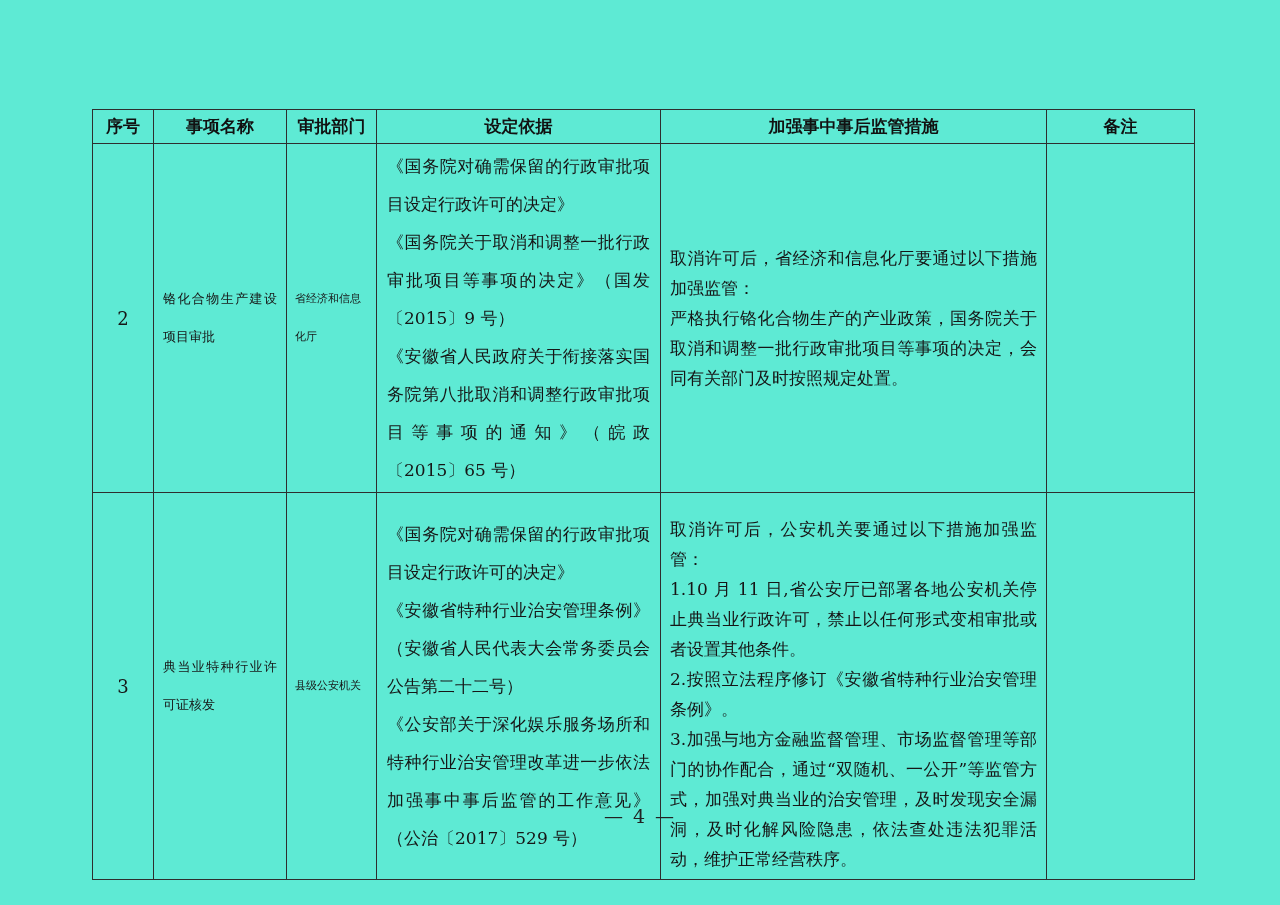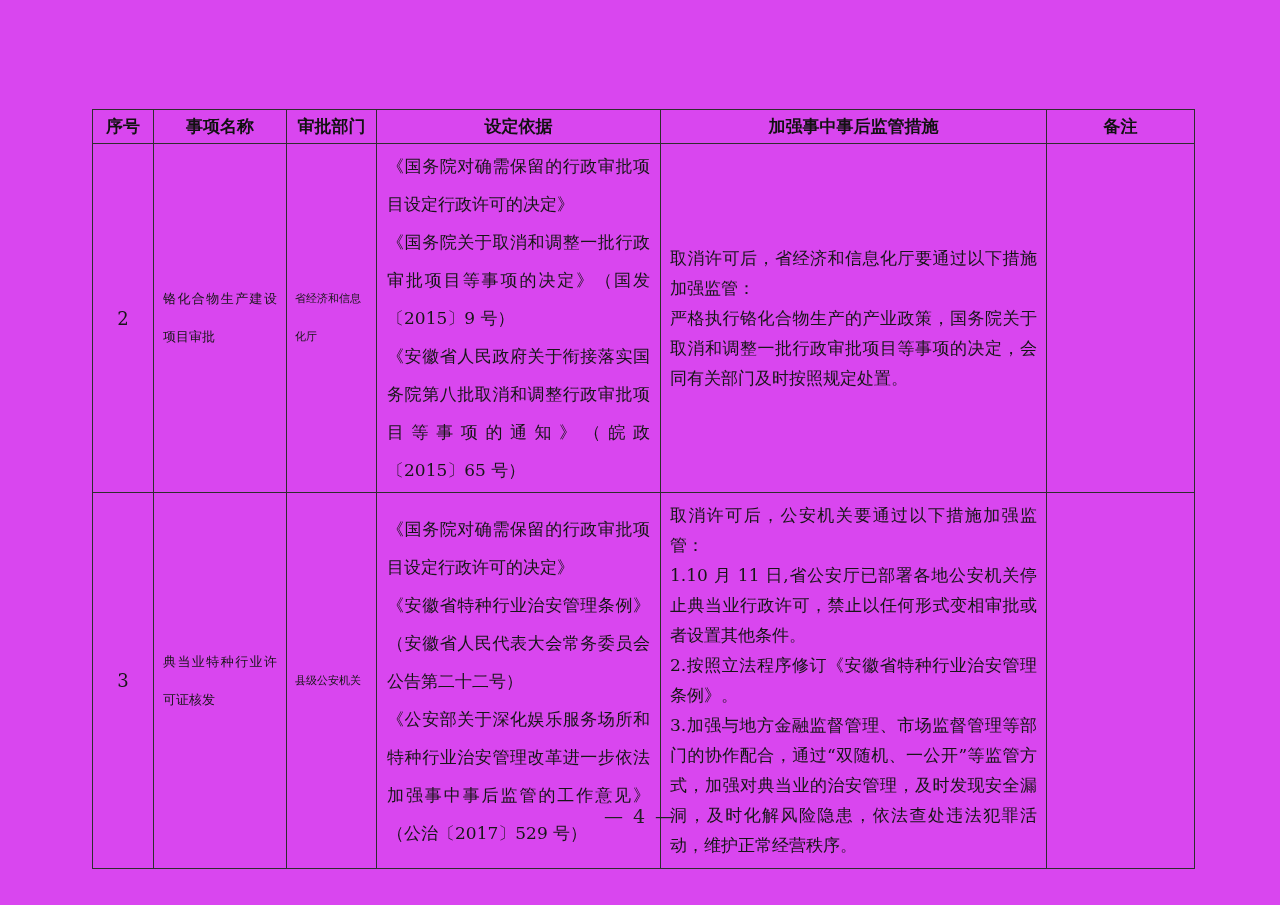--- a/index.html
+++ b/index.html
@@ -2,21 +2,21 @@
 <html><head>
 <meta charset="utf-8">
 <style>
   * { margin: 0; padding: 0; box-sizing: border-box; }
   html, body { background: #ffffff; }
   body {
     width: 1280px; height: 905px; position: relative; overflow: hidden;
     font-family: "DejaVu Serif", "Liberation Serif", serif;
     color: #161616;
   }
-  .page { position: absolute; inset: 0; background: #d946ef; text-decoration: underline; }
+  .page { position: absolute; inset: 0; background: #5eead4; text-decoration: underline; }
 
   table.doc-table {
     position: absolute; left: 92px; top: 109px;
     width: 1102px; border-collapse: collapse; table-layout: fixed;
   }
   .doc-table th, .doc-table td {
     border: 1px solid #2e2e2e;
     vertical-align: middle;
     overflow: hidden;
   }
@@ -33,21 +33,21 @@
   td.c-name { padding: 0 9px;  font-size: 13px; line-height: 38px; text-align: justify; }
   td.c-dept { padding: 0 8px;  font-size: 11px; line-height: 38px; text-align: left; }
   td.c-basis {
     padding: 3px 10px; font-size: 17px; line-height: 38px;
     text-align: justify;
   }
   td.c-measures {
     padding: 5px 9px; font-size: 17px; line-height: 30px;
     text-align: justify;
   }
-  td.c-measures.valign-top { vertical-align: top; padding-top: 7px; }
+  td.c-measures.valign-top { vertical-align: top; padding-top: 21px; }
   td.c-basis p, td.c-measures p { text-align: justify; }
 
   .footer {
     position: absolute; top: 805px; left: 0; width: 1280px;
     text-align: center; font-size: 19px; color: #222;
     letter-spacing: 2px;
   }
 </style>
 </head>
 <body>

